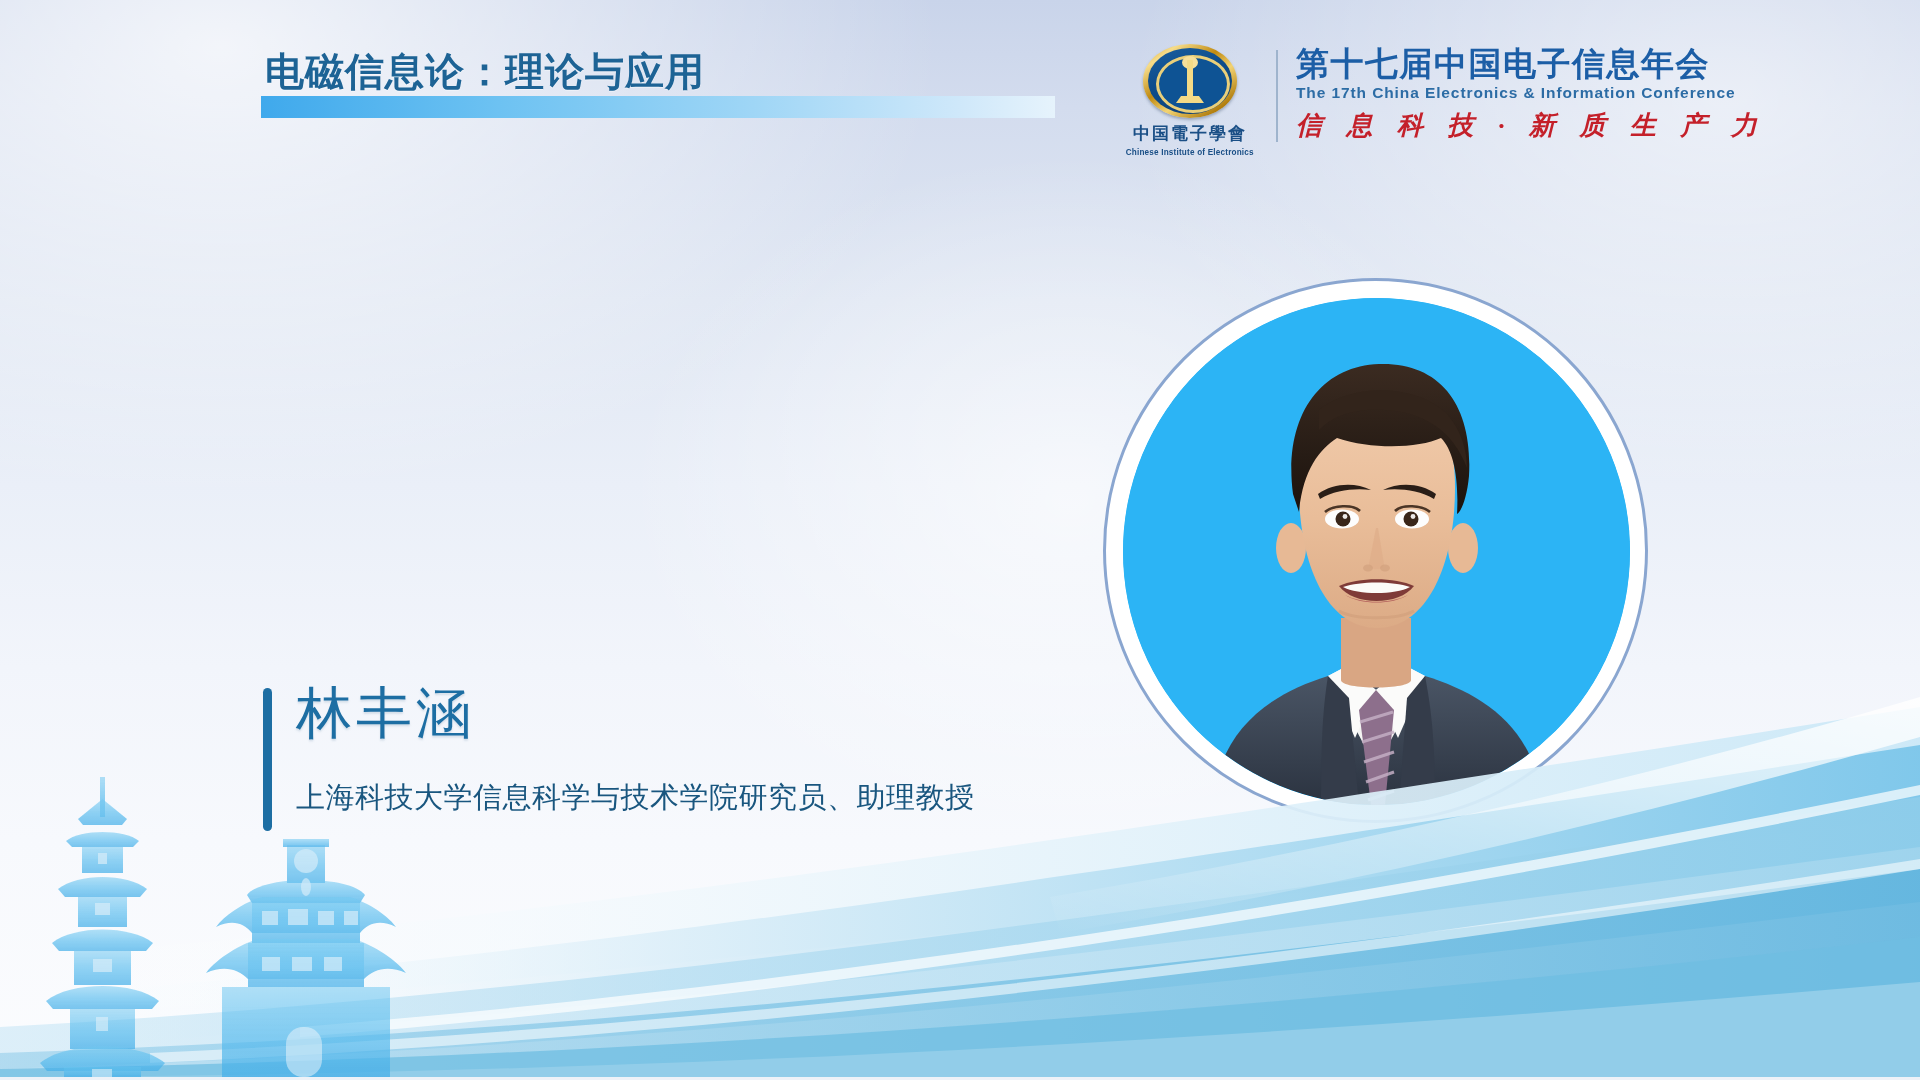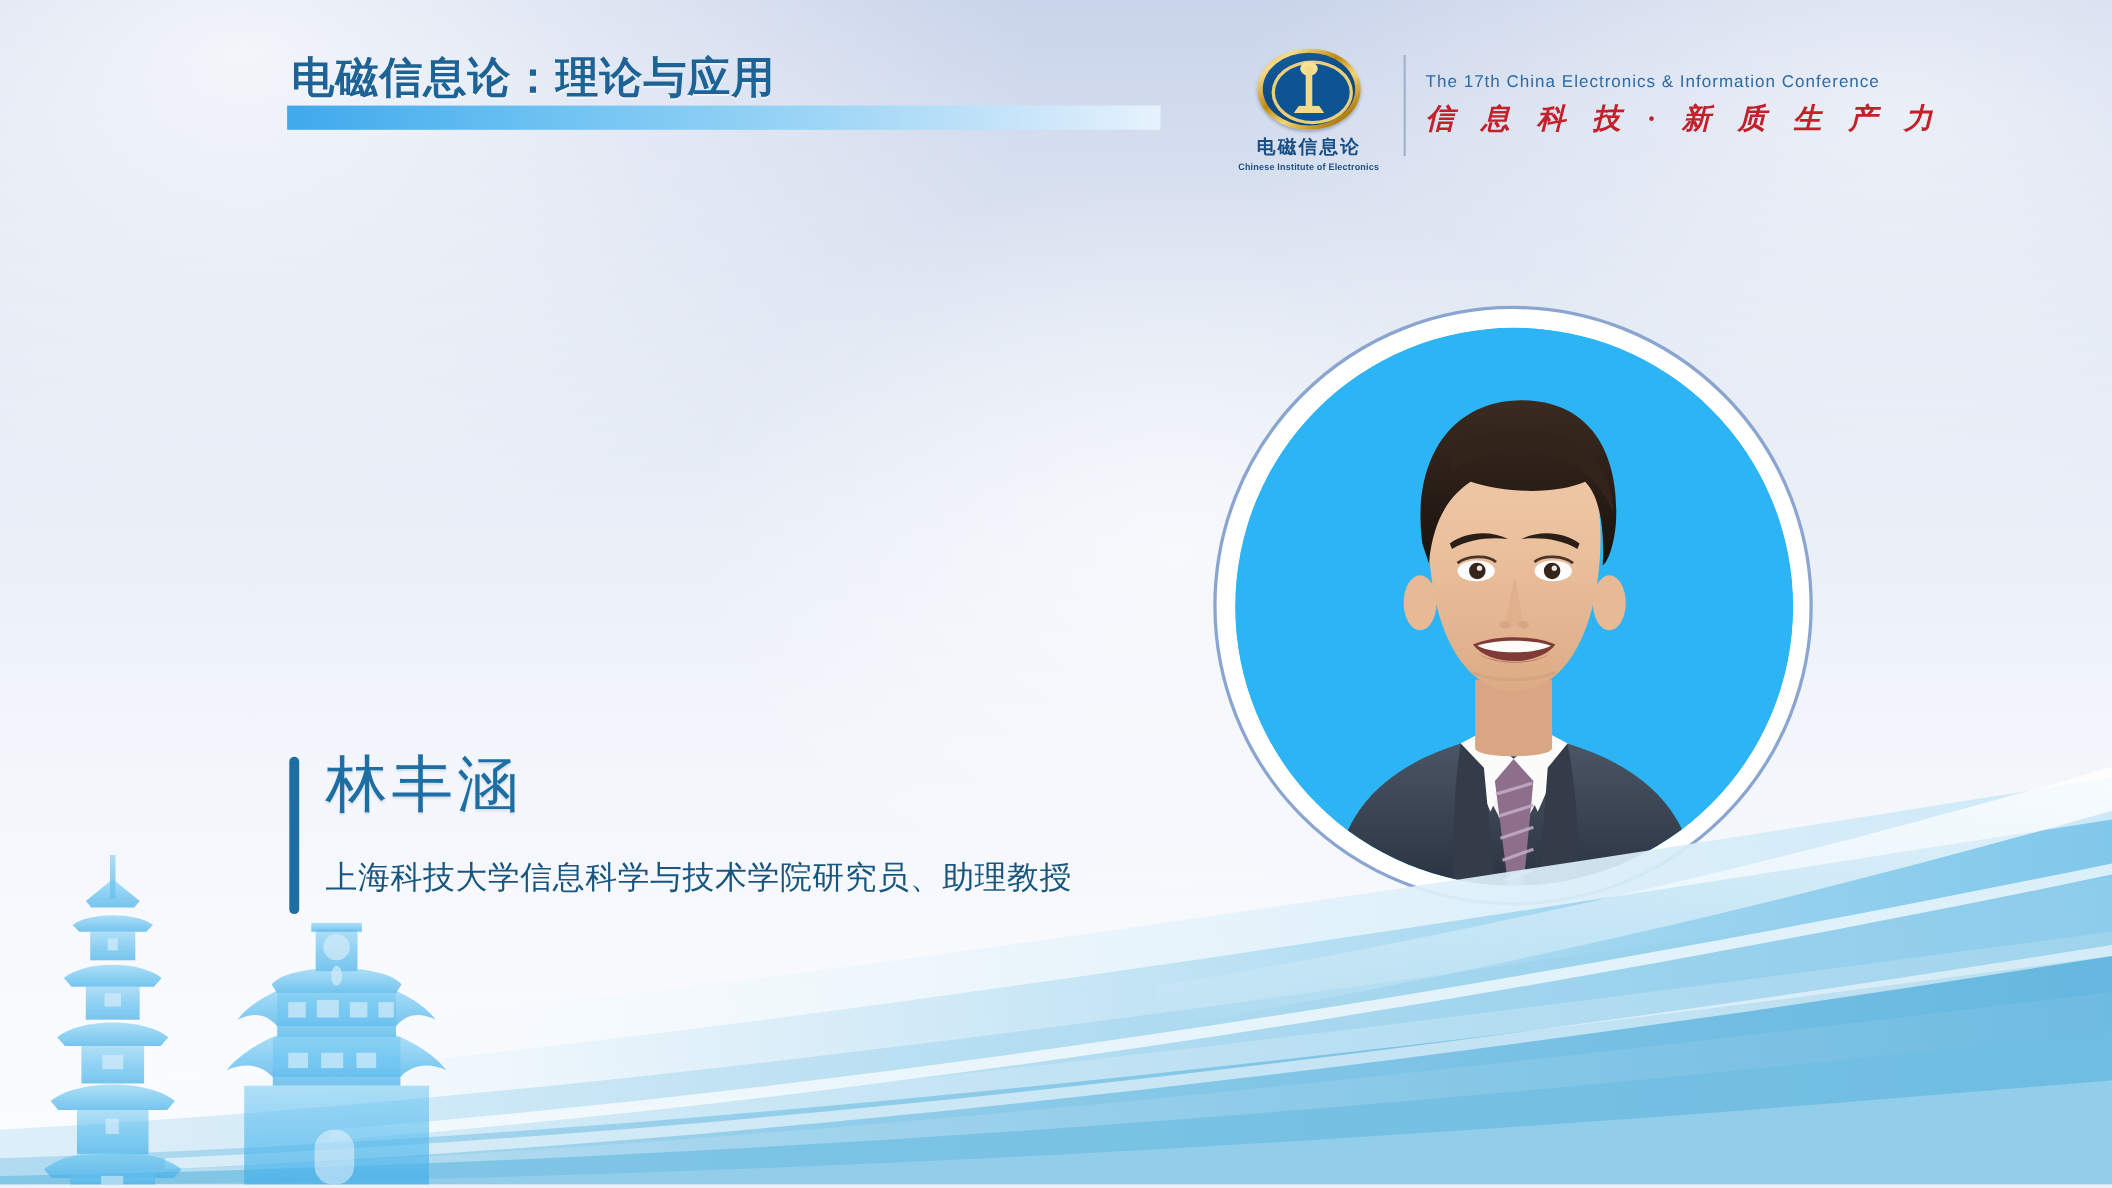--- a/index.html
+++ b/index.html
@@ -69,21 +69,21 @@
     position:absolute;left:33px;top:52px;width:28px;height:7px;background:#f3da86;
     clip-path:polygon(0 100%,18% 0,82% 0,100% 100%);
   }
   .cie-cn{font-size:17px;color:#1a4f86;font-weight:bold;letter-spacing:2px;margin-top:4px;
           font-family:"Liberation Serif","DejaVu Serif",serif;}
   .cie-en{font-size:8.5px;color:#1a4f86;font-weight:bold;letter-spacing:.2px;margin-top:2px;
           transform:scaleX(.96);}
   .conf-divider{width:2px;height:92px;background:#9fb4cd;margin:6px 18px 0 16px;}
   .conf-text{padding-top:2px;}
   .conf-cn{font-size:33px;font-weight:bold;color:#1c5ea6;letter-spacing:1.5px;white-space:nowrap;line-height:1.08;}
-  .conf-en{font-size:15.5px;font-weight:normal;color:#2c6ca5;letter-spacing:.9px;white-space:nowrap;margin-top:20px;}
+  .conf-en{font-size:15.5px;font-weight:bold;color:#2c6ca5;letter-spacing:.9px;white-space:nowrap;margin-top:2px;}
   .conf-slogan{font-size:26px;font-weight:bold;font-style:italic;color:#c4202a;
     letter-spacing:9px;white-space:nowrap;margin-top:6px;
     font-family:"Liberation Serif","DejaVu Serif",serif;}
 
   
   .main-title{
     position:absolute;left:262px;top:278px;width:830px;
     font-size:69px;font-weight:bold;color:#1c6094;line-height:1.17;
     letter-spacing:1px;
     text-shadow:0 2px 2px rgba(120,150,180,.30);
@@ -140,25 +140,26 @@
   <div class="conf-block no-select">
     <div class="cie-logo">
       <div class="cie-emblem">
         <div class="ring-out"></div>
         <div class="ring-in"></div>
         <div class="ring-in2"></div>
         <div class="torch-top"></div>
         <div class="torch"></div>
         <div class="torch-base"></div>
       </div>
-      <div class="cie-cn">电磁信息论</div>
+      <div class="cie-cn">中国電子學會</div>
       <div class="cie-en">Chinese Institute of Electronics</div>
     </div>
     <div class="conf-divider"></div>
     <div class="conf-text">
+      <div class="conf-cn">第十七届中国电子信息年会</div>
       <div class="conf-en">The 17th China Electronics &amp; Information Conference</div>
       <div class="conf-slogan">信 息 科 技 · 新 质 生 产 力</div>
     </div>
   </div>
 
 
   <div class="accent-bar"></div>
   <div class="speaker-name no-select">林丰涵</div>
   <div class="speaker-affil no-select">上海科技大学信息科学与技术学院研究员、助理教授</div>
 

